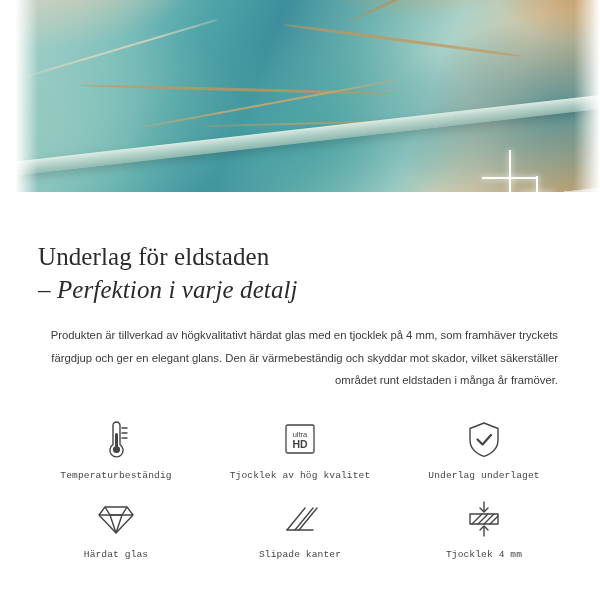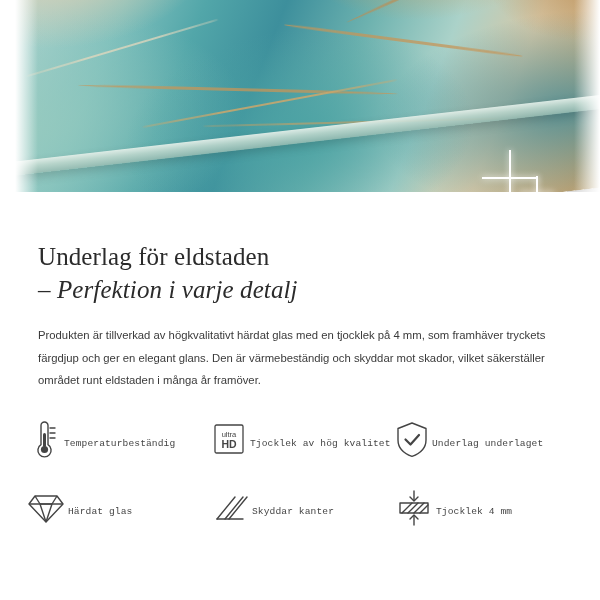--- a/index.html
+++ b/index.html
@@ -164,33 +164,34 @@
     margin: 0 0 18px 0;
     letter-spacing: 0.1px;
   }
   .headline .l2 { display: block; font-style: italic; }
   .body-text {
     font-size: 11.3px;
     line-height: 2.0;
     color: #3a3a3a;
     margin: 0;
     max-width: 520px;
+    text-align: right;
   }
 
   
   .features {
     margin: 26px 0 0 0;
     padding: 0 24px;
     display: grid;
     grid-template-columns: repeat(3, 1fr);
     row-gap: 16px;
   }
   .feature {
     display: flex;
-    flex-direction: row;
+    flex-direction: column;
     align-items: center;
     justify-content: flex-start;
   }
   .feature-icon {
     height: 44px;
     display: flex;
     align-items: center;
     justify-content: center;
     margin-bottom: 8px;
   }
@@ -293,21 +294,21 @@
       <div class="feature-icon">
         <svg width="44" height="38" viewBox="0 0 44 38">
           <g fill="none" stroke="#444" stroke-width="1.4" stroke-linecap="round">
             <path d="M9 30 L27 8"></path>
             <path d="M17 30 L35 8"></path>
             <path d="M25 30 L43 8" transform="translate(-4,0)"></path>
             <path d="M9 30 H35"></path>
           </g>
         </svg>
       </div>
-      <div class="feature-label">Skyddar kanter</div>
+      <div class="feature-label">Slipade kanter</div>
     </div>
 
     <div class="feature">
       <div class="feature-icon">
         <svg width="44" height="40" viewBox="0 0 44 40">
           <g fill="none" stroke="#444" stroke-width="1.4" stroke-linecap="round" stroke-linejoin="round">
             <line x1="22" y1="3" x2="22" y2="12"></line>
             <path d="M18 9 L22 13 L26 9"></path>
             <line x1="22" y1="37" x2="22" y2="28"></line>
             <path d="M18 31 L22 27 L26 31"></path>

